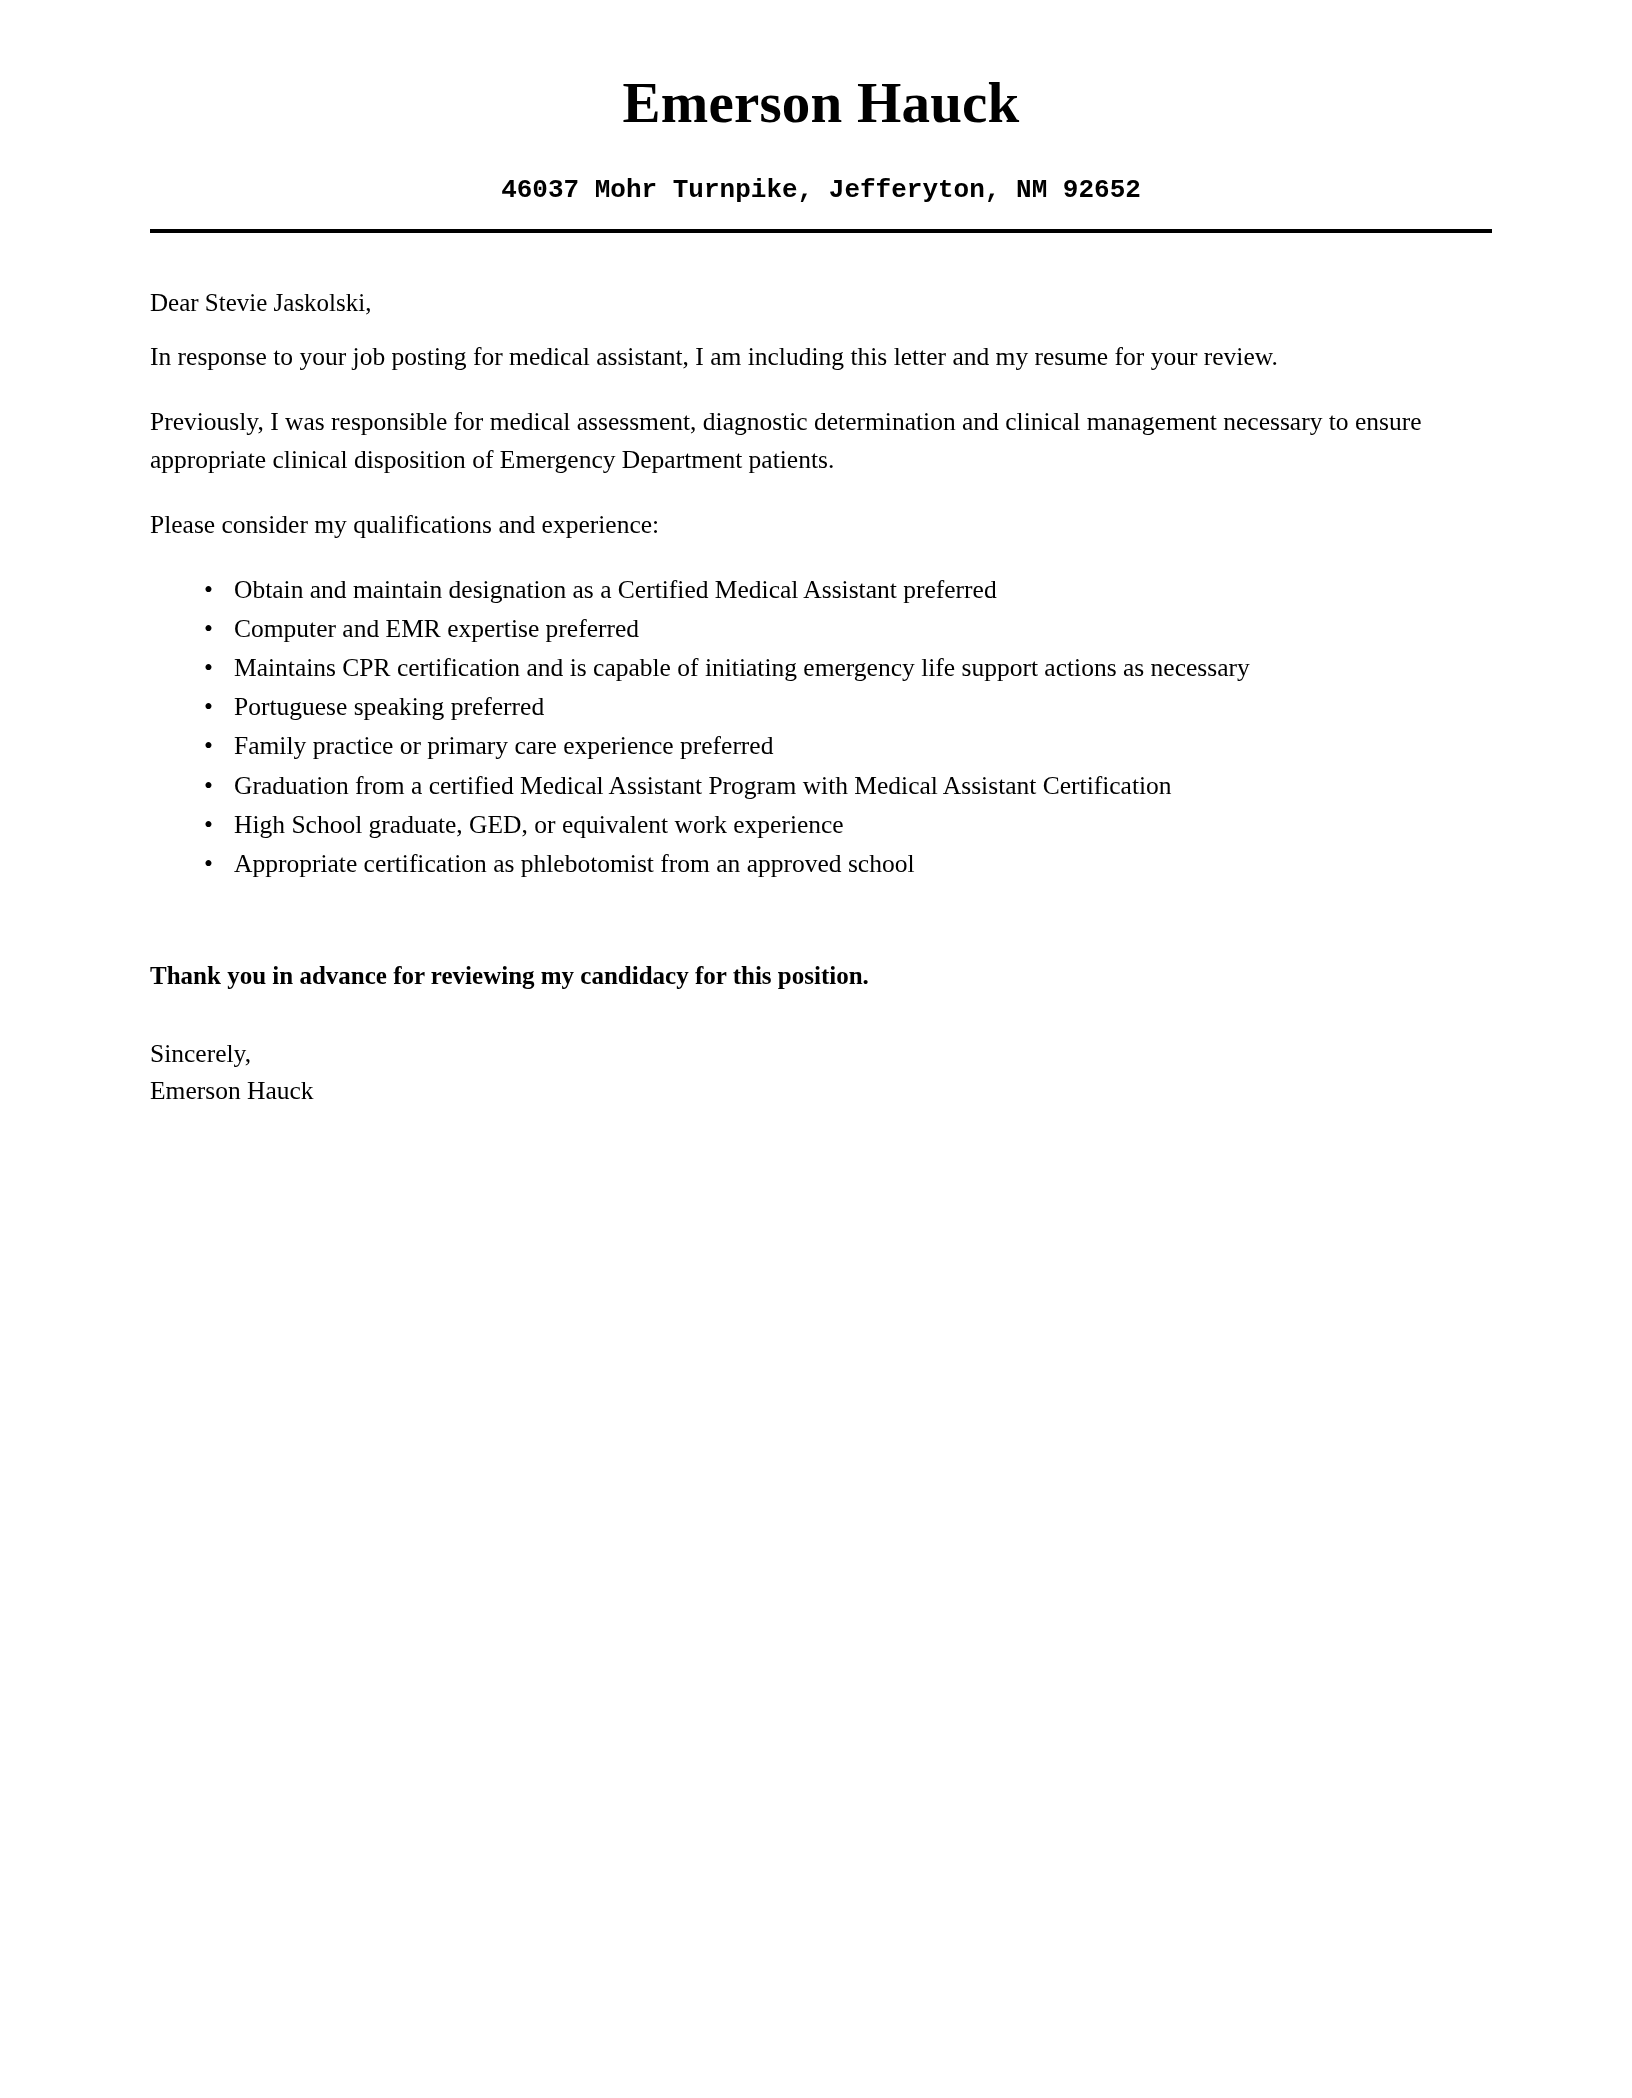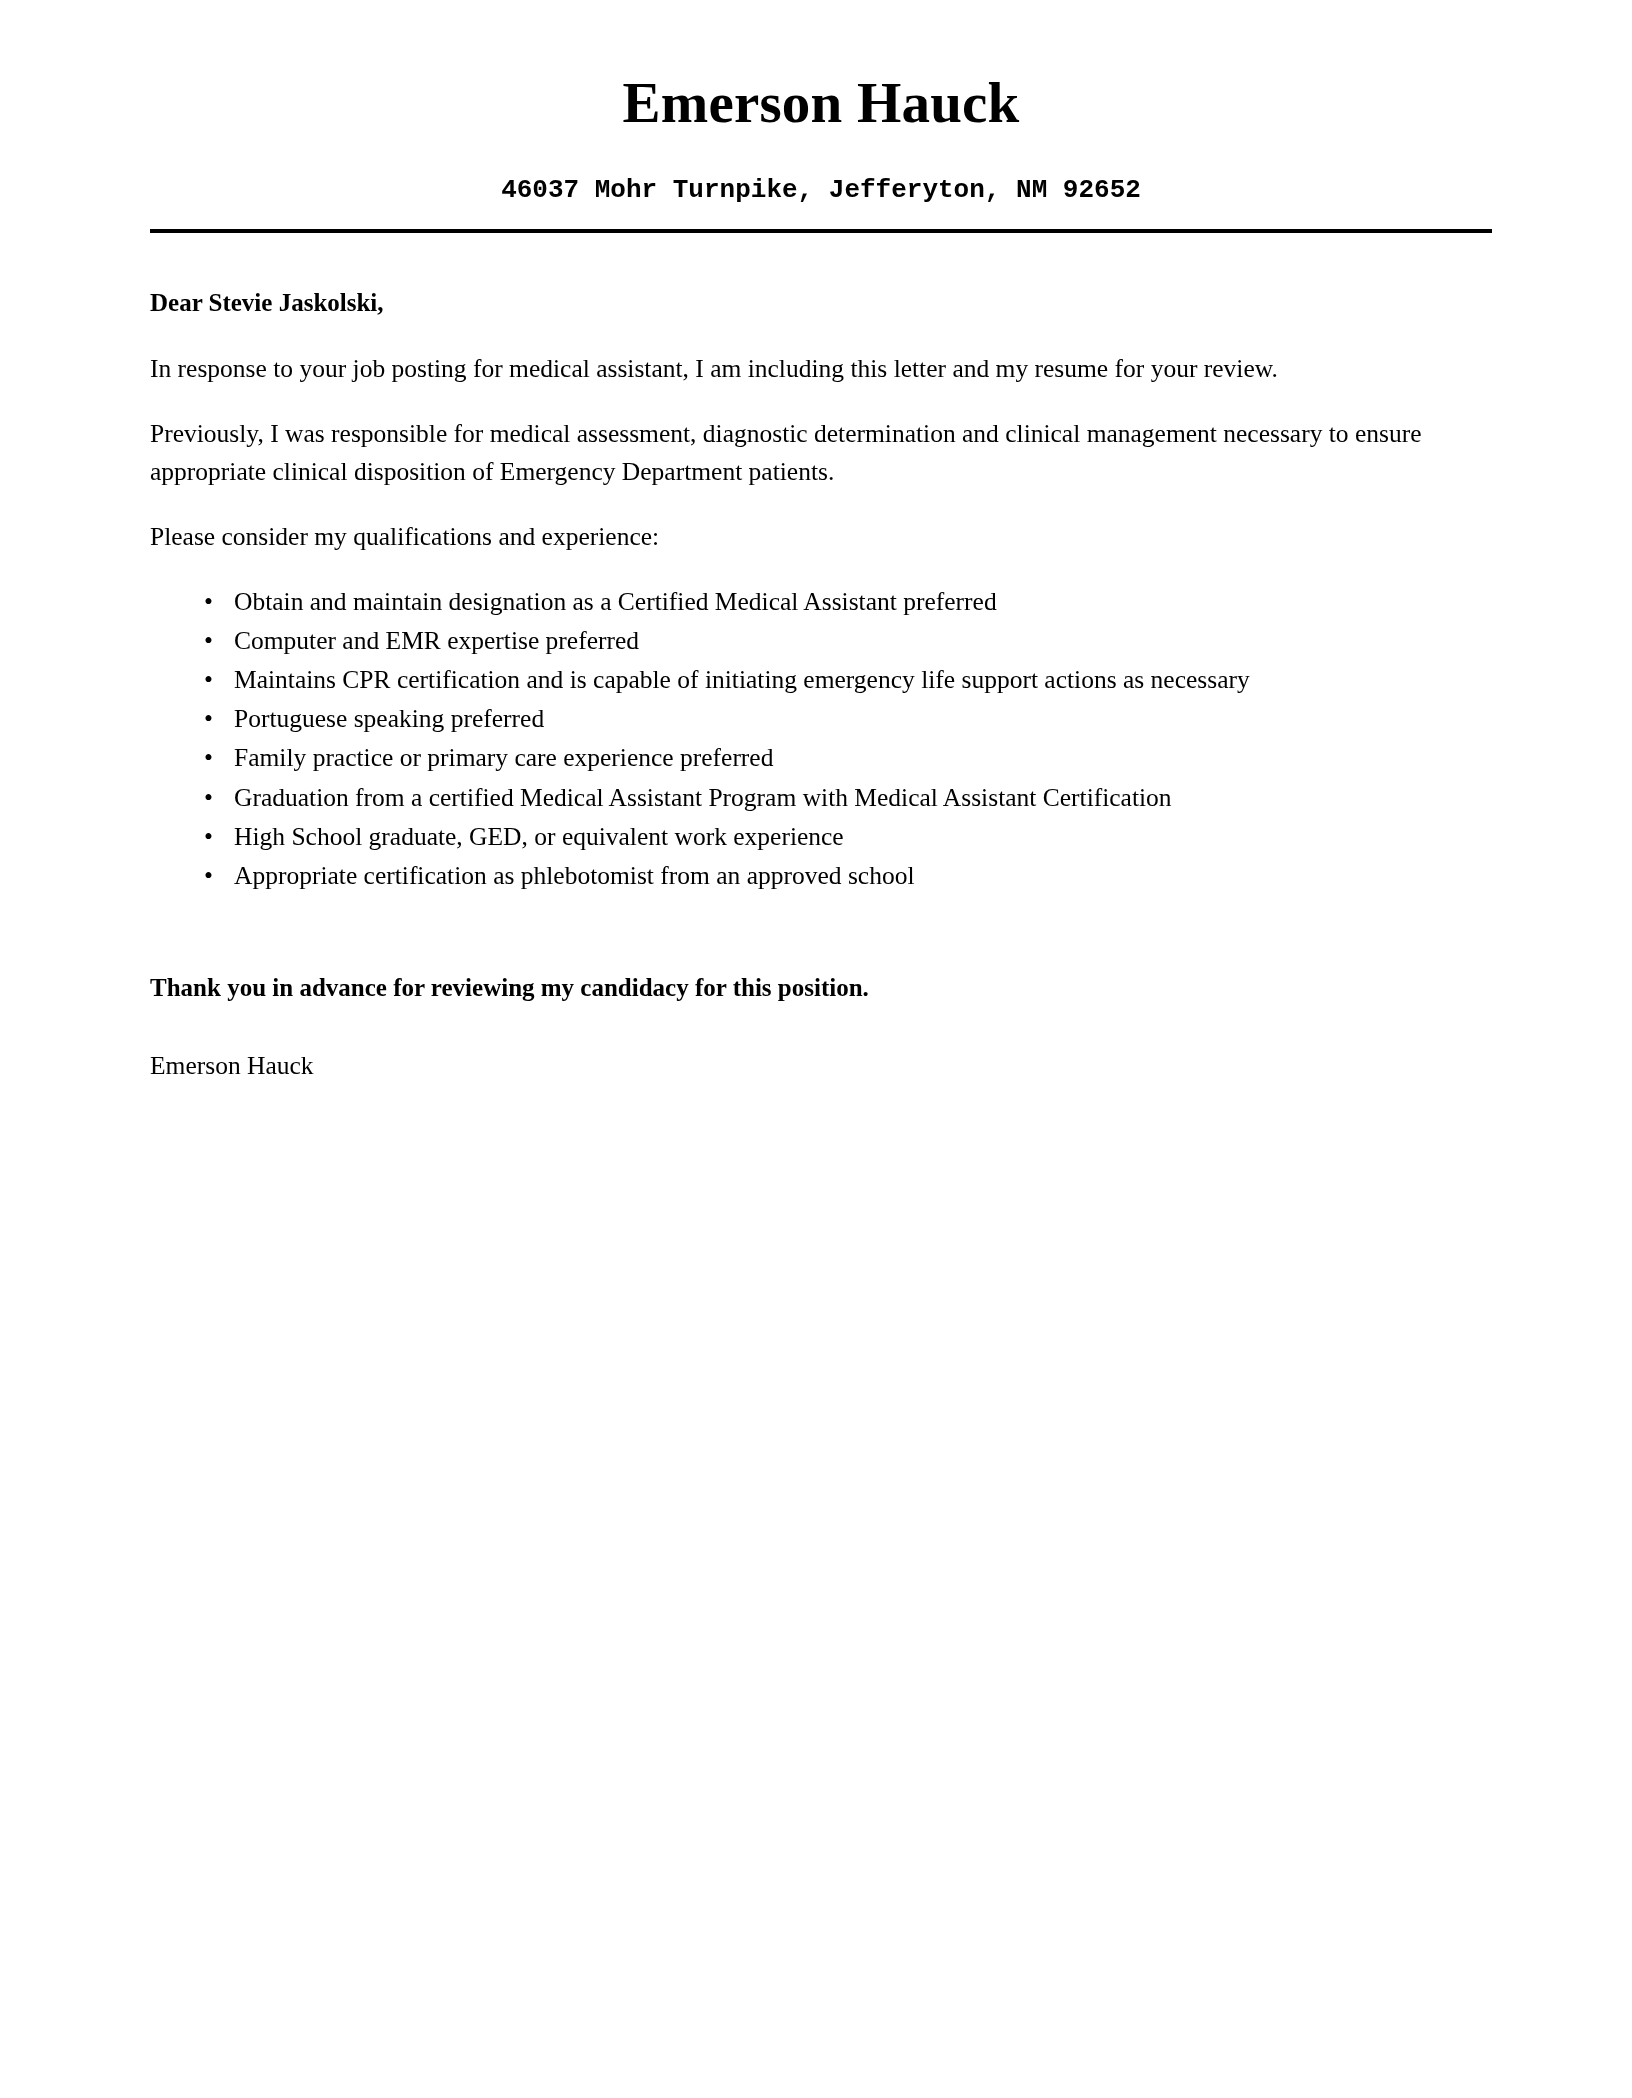--- a/index.html
+++ b/index.html
@@ -68,23 +68,23 @@
     height: 0;
   }
 
   
   .letter-body {
     margin-top: 52px;
     font-size: 25.5px;
     line-height: 1.45;
   }
   .salutation {
-    font-weight: bold;
+    font-weight: normal;
     font-size: 25px;
-    margin: 0 0 28px 0;
+    margin: 0 0 16px 0;
     padding: 0;
   }
   .para {
     margin: 16px 0 28px 0;
     padding: 0;
     font-size: 25.5px;
     line-height: 1.47;
     text-align: left;
   }
   .para:last-of-type {
@@ -178,18 +178,19 @@
         </li>
         <li>
           <span class="bullet">•</span>
           <span>Appropriate certification as phlebotomist from an approved school</span>
         </li>
       </ul>
 
       <p class="closing-bold">Thank you in advance for reviewing my candidacy for this position.</p>
 
       <div class="signoff">
+        <span class="signoff-line">Sincerely,</span>
         <span class="signoff-line">Emerson Hauck</span>
       </div>
 
     </main>
   </div>
 </div>
 
 </body></html>

